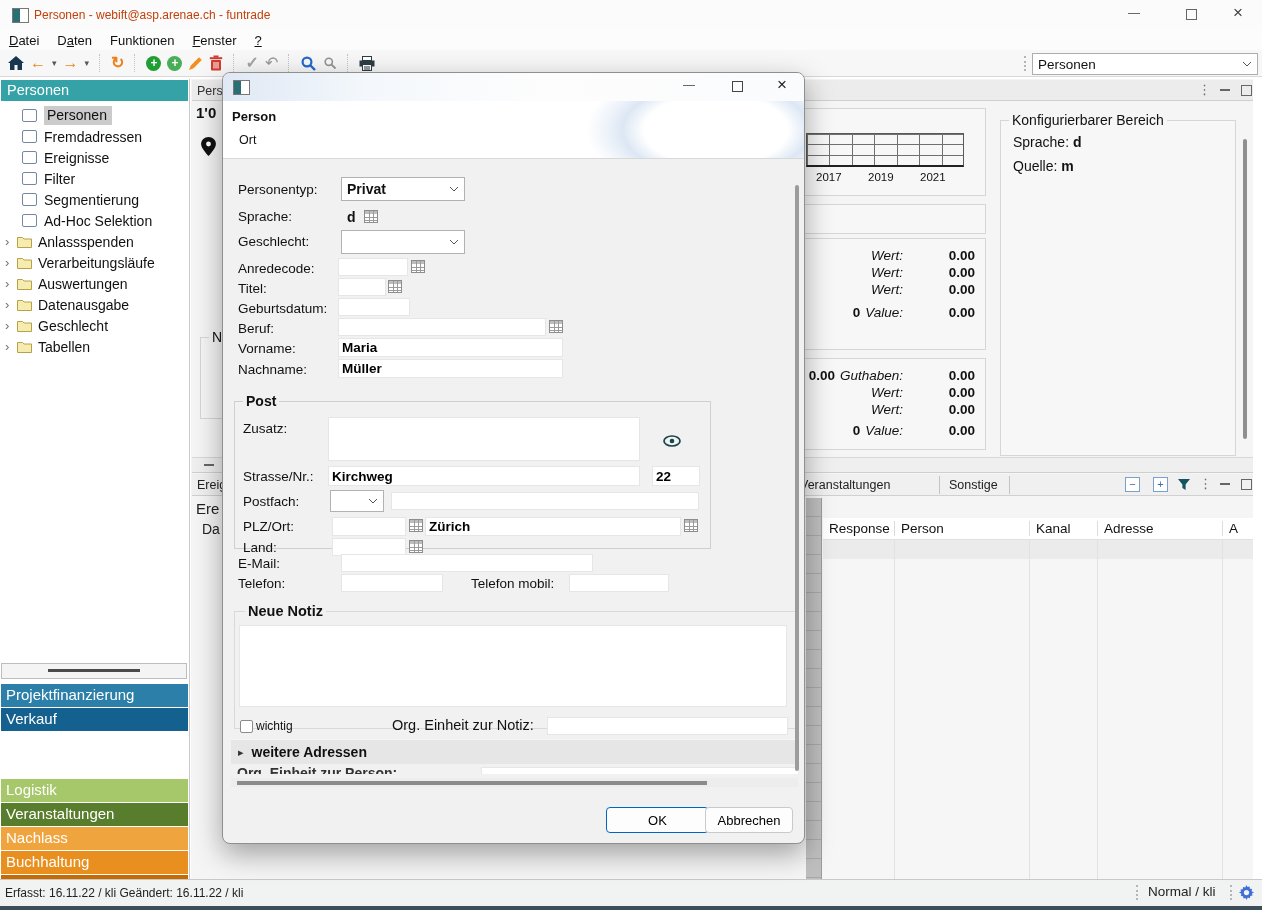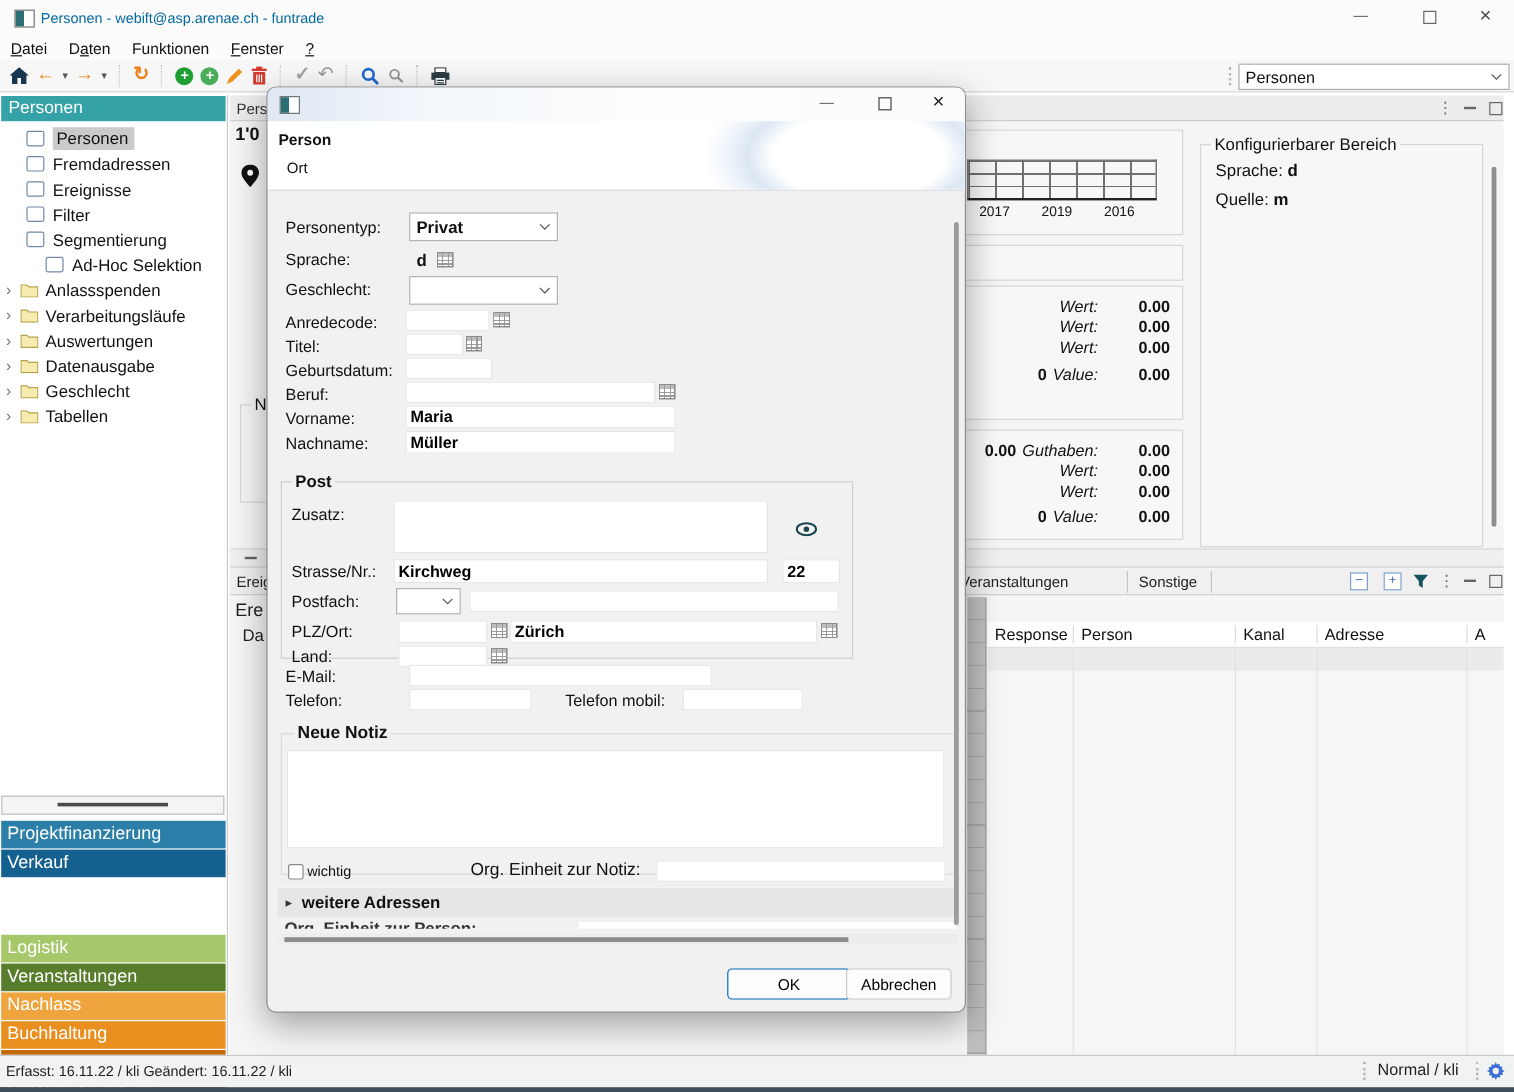--- a/index.html
+++ b/index.html
@@ -25,35 +25,35 @@
   .module{height:23px;margin-bottom:1px;color:#fff;font-size:15px;padding:2px 0 0 5px;box-sizing:border-box;cursor:pointer}
   .dots3{border-left:2px dotted #b5b5b5;height:15px;width:3px}
   .gridico{display:inline-block;line-height:0}
   .panelbtn{color:#666;font-size:13px;line-height:13px;cursor:pointer}
   .sqbtn{width:9px;height:9px;border:1px solid #666;display:inline-block}
   .dashbtn{width:10px;height:2px;background:#666;display:inline-block}
   .bluebox{width:13px;height:13px;border:1px solid #7aa0cc;color:#3d6ea8;font-size:11px;line-height:12px;
            text-align:center;background:#fff;display:inline-block}
   .tabsep{position:absolute;top:2px;width:1px;height:18px;background:#c4c4c4}
   .statrow{display:flex;justify-content:flex-end;align-items:baseline;font-size:13.5px;line-height:17px}
-  .statrow .lab{font-style:italic;margin-right:8px}
+  .statrow .lab{font-style:italic;margin-right:20px}
   .statrow .val{font-weight:bold;width:52px;text-align:right}
   .statrow .pre{font-weight:bold;margin-right:5px}
   .dlg-label{position:absolute;font-size:13.5px;white-space:nowrap}
   .btn{position:absolute;background:#fdfdfd;border:1px solid #c9c9c9;border-radius:4px;
        font-size:13px;display:flex;align-items:center;justify-content:center;cursor:pointer;box-sizing:border-box}
   .btn.primary{border:1.5px solid #0067c0}
   .cbox{position:absolute;width:11px;height:11px;border:1px solid #8a8a8a;border-radius:2px;background:#fff;cursor:pointer}
 </style>
 </head>
 <body>
 
 <div class="abs" style="left:0;top:0;width:1262px;height:30px;background:#fbfbfb">
   <span class="abs" style="left:12px;top:8px;width:15px;height:13px;border:1px solid #777;background:linear-gradient(90deg,#2a6f74 0 45%,#fff 45%)"></span>
-  <span class="abs nowrap" style="left:34px;top:8px;font-size:12px;color:#0369a1">Personen - webift@asp.arenae.ch - funtrade</span>
+  <span class="abs nowrap" style="left:34px;top:8px;font-size:12px;color:#c2410c">Personen - webift@asp.arenae.ch - funtrade</span>
   <span class="abs" style="left:1128px;top:6px;font-size:12px;color:#555">—</span>
   <span class="abs sqbtn" style="left:1186px;top:9px"></span>
   <span class="abs" style="left:1233px;top:3px;font-size:17px;color:#444">×</span>
 </div>
 
 <div class="abs flex" style="left:0;top:30px;width:1262px;height:20px;background:#fcfcfc">
   <span class="flex" style="padding:0 9px;font-size:13px">
     <span></span>
       <span class="u">D</span>
       <span>atei</span>
@@ -159,21 +159,21 @@
       <span>Ereignisse</span>
     </div>
     <div class="treerow" style="padding-left:22px">
       <span class="docicon"></span>
       <span>Filter</span>
     </div>
     <div class="treerow" style="padding-left:22px">
       <span class="docicon"></span>
       <span>Segmentierung</span>
     </div>
-    <div class="treerow" style="padding-left:38px">
+    <div class="treerow" style="padding-left:22px">
       <span class="docicon"></span>
       <span>Ad-Hoc Selektion</span>
     </div>
     <div class="treerow" style="padding-left:5px">
       <span class="chev">›</span>
       <svg width="15" height="12" viewBox="0 0 15 12" style="margin-right:6px">
           <path d="M.5 1.5h5l1.5 1.5h7.5v8.5H.5z" fill="#f6ecaf" stroke="#b7a24a"></path>
         </svg>
       <span>Anlassspenden</span>
     </div>
@@ -249,21 +249,21 @@
 
   <fieldset style="left:9px;top:250px;width:70px;height:90px;background:transparent">
     <legend style="font-weight:normal">N</legend>
   </fieldset>
 
   <fieldset style="left:599px;top:29px;width:196px;height:88px;background:#f7f7f7">
     <div class="abs" style="left:15px;top:24px;width:158px;height:34px;border:1px solid #5a5a5a;border-bottom:2px solid #222;box-sizing:border-box;
                 background:repeating-linear-gradient(to right,#707070 0 1px,transparent 1px 22.5px),repeating-linear-gradient(to bottom,#707070 0 1px,transparent 1px 10.5px)"></div>
     <span class="abs" style="left:25px;top:62px;font-size:11.5px">2017</span>
     <span class="abs" style="left:77px;top:62px;font-size:11.5px">2019</span>
-    <span class="abs" style="left:129px;top:62px;font-size:11.5px">2016</span>
+    <span class="abs" style="left:129px;top:62px;font-size:11.5px">2021</span>
   </fieldset>
 
   <fieldset style="left:599px;top:125px;width:196px;height:30px;background:#f7f7f7"></fieldset>
 
   <fieldset style="left:599px;top:159px;width:196px;height:112px;background:#f7f7f7;padding:8px 10px 0 0">
     <div class="statrow">
         <span class="lab">Wert:</span>
         <span class="val">0.00</span>
       </div>
     <div class="statrow">

